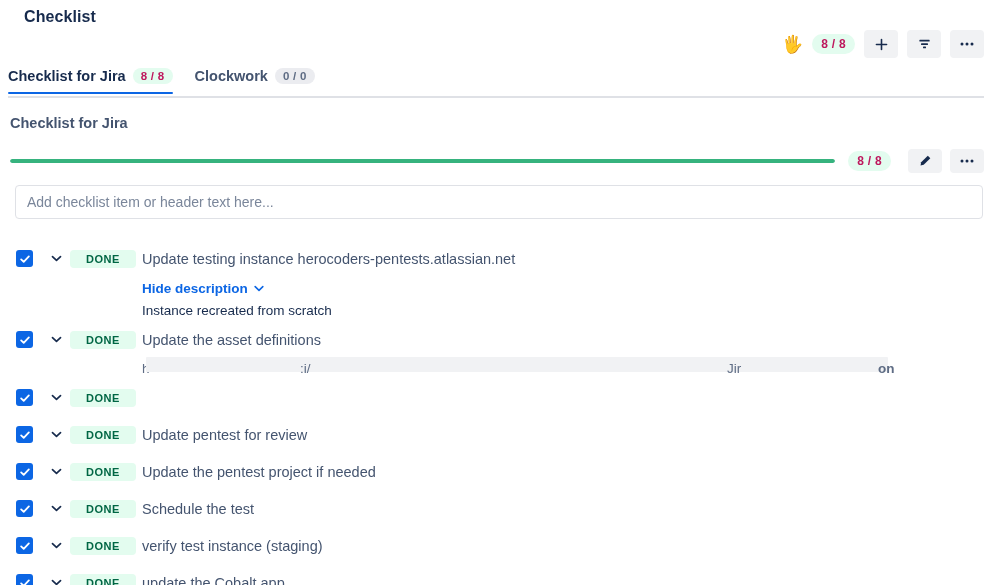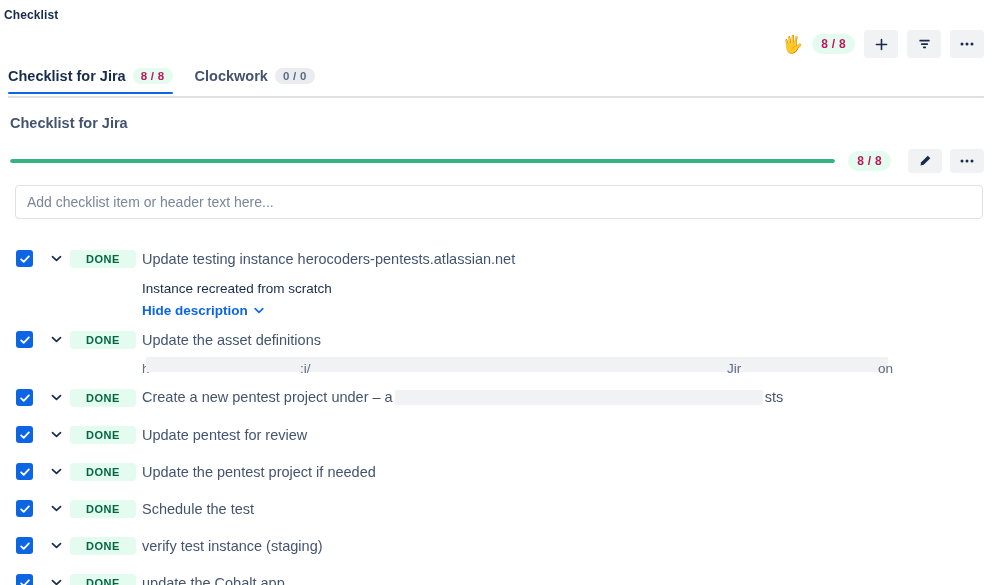--- a/index.html
+++ b/index.html
@@ -8,22 +8,22 @@
     width: 998px; height: 585px;
     background: #ffffff;
     font-family: "Liberation Sans", sans-serif;
     color: #172B4D;
     overflow: hidden;
   }
   .page { position: relative; width: 998px; height: 585px; }
 
   
   .panel-title {
-    position: absolute; left: 4px; top: 8px;
-    font-size: 12px; font-weight: bold; color: #172B4D;
+    position: absolute; left: 24px; top: 8px;
+    font-size: 16px; font-weight: bold; color: #172B4D;
     letter-spacing: .1px;
   }
 
   
   .toolbar {
     position: absolute; right: 14px; top: 30px;
     display: flex; align-items: center; gap: 9px;
   }
   .hand-icon { font-size: 17px; line-height: 1; }
   .badge {
@@ -218,29 +218,29 @@
         </span>
         <span class="chev">
           <svg width="11" height="7" viewBox="0 0 12 8">
             <path d="M1.4 1.8L6 6.2l4.6-4.4" stroke="#172B4D" stroke-width="1.9" fill="none" stroke-linecap="round" stroke-linejoin="round"></path>
           </svg>
         </span>
         <span class="status">DONE</span>
         <span class="item-text">Update testing instance herocoders-pentests.atlassian.net</span>
       </div>
       <div class="sub">
-        <span class="desc-text">Instance recreated from scratch</span>
-      </div>
-      <div class="sub">
         <span class="desc-toggle">
           <span>Hide description</span>
           <svg width="10" height="7" viewBox="0 0 12 8">
             <path d="M1.4 1.8L6 6.2l4.6-4.4" stroke="#0C66E4" stroke-width="1.9" fill="none" stroke-linecap="round" stroke-linejoin="round"></path>
           </svg>
         </span>
+      </div>
+      <div class="sub">
+        <span class="desc-text">Instance recreated from scratch</span>
       </div>
     </div>
 
     <div class="item">
       <div class="item-main">
         <span class="cbox">
           <svg width="12" height="12" viewBox="0 0 14 14">
             <path d="M2.5 7.4l3 3 6-6.4" stroke="#fff" stroke-width="2.1" fill="none" stroke-linecap="round" stroke-linejoin="round"></path>
           </svg>
         </span>
@@ -250,40 +250,37 @@
           </svg>
         </span>
         <span class="status">DONE</span>
         <span class="item-text">Update the asset definitions</span>
       </div>
       <div class="redact-line">
         <span class="redact-frag" style="left:142px;">h</span>
         <span class="inline-redact" style="position:absolute;left:146px;width:742px;"></span>
         <span class="redact-frag" style="left:300px;">:i/</span>
         <span class="redact-frag" style="left:685px;margin-left:42px;">Jir</span>
-        <span class="redact-frag" style="left:878px;">on</span>
-      </div>
-    </div>
-
-    <div class="item">
-      <div class="item-main">
-        <span class="cbox">
-          <svg width="12" height="12" viewBox="0 0 14 14">
-            <path d="M2.5 7.4l3 3 6-6.4" stroke="#fff" stroke-width="2.1" fill="none" stroke-linecap="round" stroke-linejoin="round"></path>
-          </svg>
-        </span>
-        <span class="chev">
-          <svg width="11" height="7" viewBox="0 0 12 8">
-            <path d="M1.4 1.8L6 6.2l4.6-4.4" stroke="#172B4D" stroke-width="1.9" fill="none" stroke-linecap="round" stroke-linejoin="round"></path>
-          </svg>
-        </span>
-        <span class="status">DONE</span>
-        <span class="item-text">
-          <span>Create a new pentest project under – a</span><span class="inline-redact" style="width:368px;margin:0 2px;"></span><span>sts</span>
-        </span>
+        <span class="redact-frag" style="left:878px;font-weight:bold;">on</span>
+      </div>
+    </div>
+
+    <div class="item">
+      <div class="item-main">
+        <span class="cbox">
+          <svg width="12" height="12" viewBox="0 0 14 14">
+            <path d="M2.5 7.4l3 3 6-6.4" stroke="#fff" stroke-width="2.1" fill="none" stroke-linecap="round" stroke-linejoin="round"></path>
+          </svg>
+        </span>
+        <span class="chev">
+          <svg width="11" height="7" viewBox="0 0 12 8">
+            <path d="M1.4 1.8L6 6.2l4.6-4.4" stroke="#172B4D" stroke-width="1.9" fill="none" stroke-linecap="round" stroke-linejoin="round"></path>
+          </svg>
+        </span>
+        <span class="status">DONE</span>
       </div>
     </div>
 
     <div class="item">
       <div class="item-main">
         <span class="cbox">
           <svg width="12" height="12" viewBox="0 0 14 14">
             <path d="M2.5 7.4l3 3 6-6.4" stroke="#fff" stroke-width="2.1" fill="none" stroke-linecap="round" stroke-linejoin="round"></path>
           </svg>
         </span>

